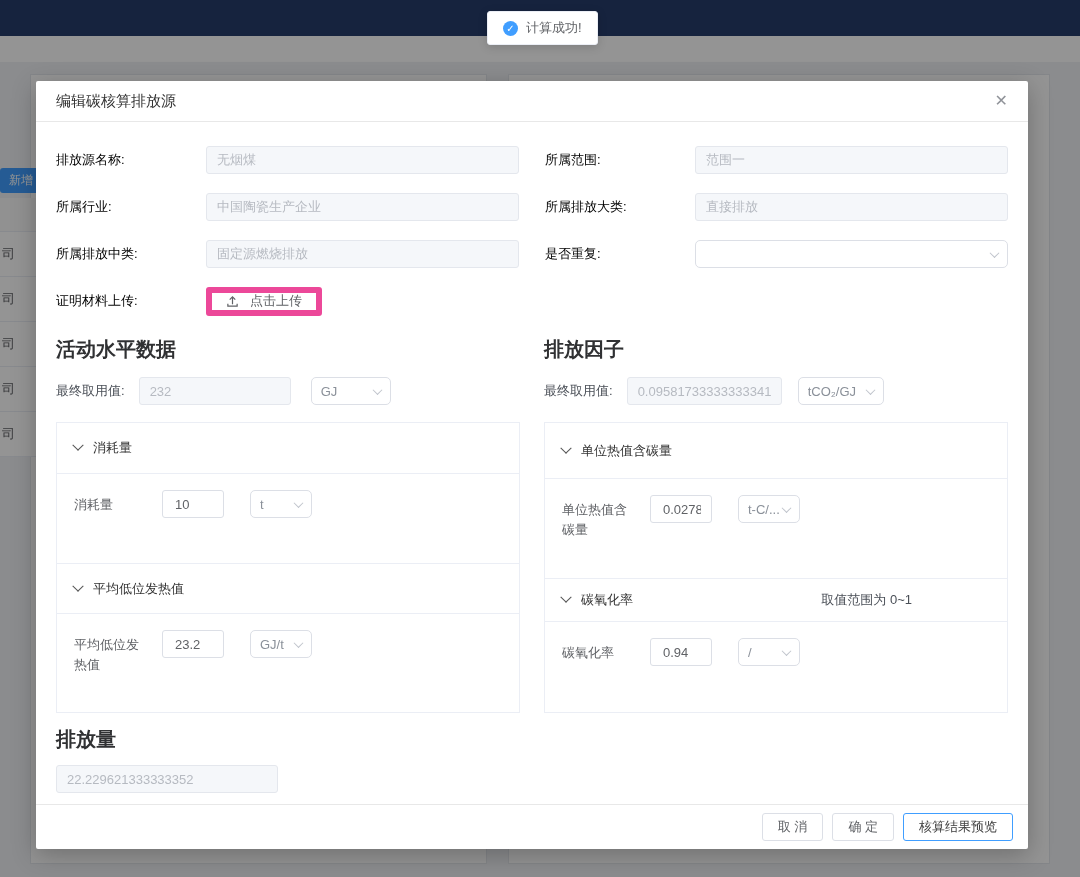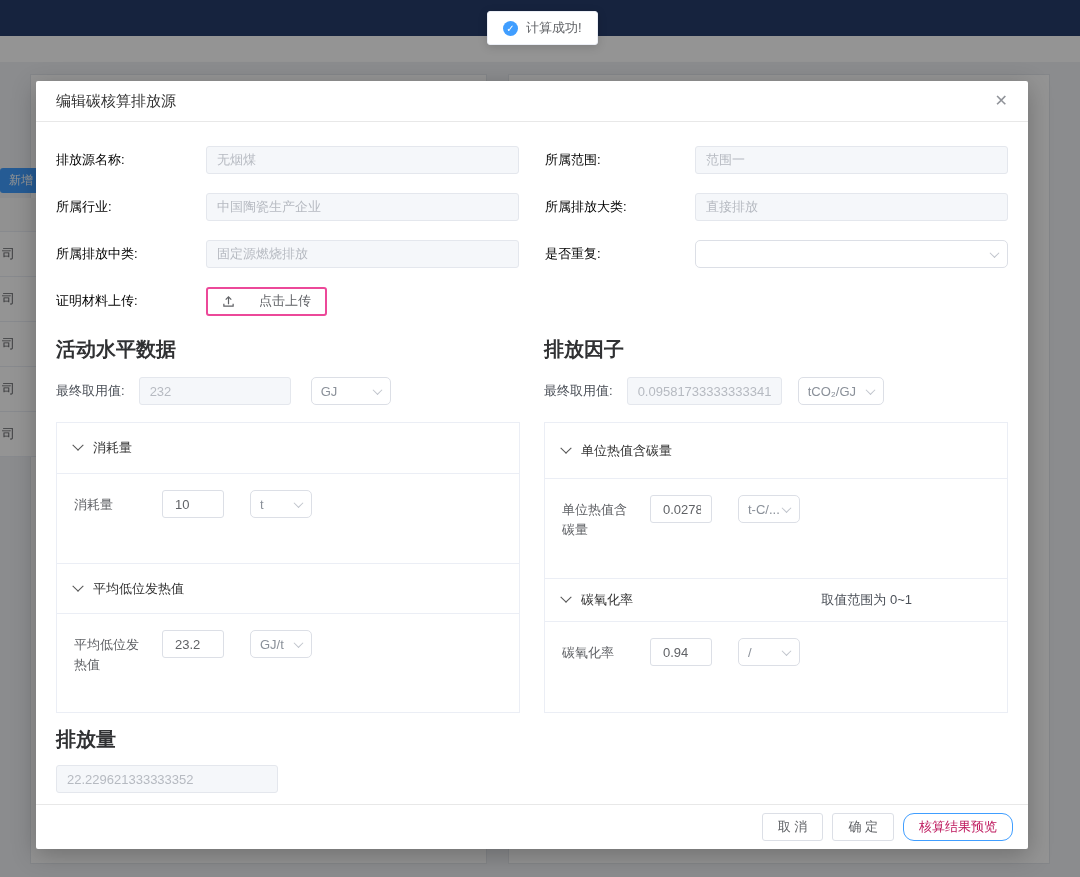--- a/index.html
+++ b/index.html
@@ -54,22 +54,22 @@
   .inp:disabled, .inp.dis { background:#f5f7fa; border-color:#e4e7ed; color:#b6bac1; }
 
   .sel { height:28px; border:1px solid #dcdfe6; border-radius:5px; background:#fff;
     display:flex; align-items:center; justify-content:space-between; padding:0 9px;
     font-size:13px; color:#8a9099; }
   .sel .sel-text { overflow:hidden; white-space:nowrap; }
   .chev { display:inline-block; width:7px; height:7px; border-right:1.4px solid #c0c4cc;
     border-bottom:1.4px solid #c0c4cc; transform:rotate(45deg) translate(-1px,-1px); flex-shrink:0; }
   .grow { flex:1; }
 
-  .upload-btn { display:inline-flex; align-items:center; gap:24px; height:29px; padding:0 14px;
-    border:2px solid #ec4899; border-radius:3px; background:#fff; color:#606266; font-size:13px;
+  .upload-btn { display:inline-flex; align-items:center; gap:11px; height:29px; padding:0 14px;
+    border:6px solid #ec4899; border-radius:3px; background:#fff; color:#606266; font-size:13px;
     cursor:pointer; }
 
   .sections { display:grid; grid-template-columns:1fr 1fr; column-gap:24px; margin-top:21px; }
   .sec-title { font-size:20px; font-weight:bold; color:#303133; margin-bottom:14px; }
   .final-row { display:flex; align-items:center; margin-bottom:17px; }
   .final-row > label { color:#4a4f57; font-size:13px; margin-right:14px; flex-shrink:0; }
   .final-inp { width:152px; }
   .final-sel { width:80px; margin-left:20px; }
   .final-inp.f { width:155px; }
   .final-sel.f { width:86px; margin-left:16px; }
@@ -97,21 +97,21 @@
   .emission { margin-top:13px; }
   .emission .sec-title { margin-bottom:12px; }
   .emission-inp { width:222px; }
 
   .dlg-footer { position:absolute; left:0; bottom:0; width:100%; height:45px;
     border-top:1px solid #e8e8e8; display:flex; align-items:center; justify-content:flex-end;
     gap:9px; padding:0 15px; }
   .btn { height:28px; padding:0 15px; border:1px solid #dcdfe6; border-radius:3px; background:#fff;
     font-size:13px; color:#606266; cursor:pointer;
     font-family:"Liberation Sans","DejaVu Sans",sans-serif; }
-  .btn.primary-outline { color:#be185d; border-color:#409eff;border-radius:11px; }
+  .btn.primary-outline { color:#404040; border-color:#409eff; }
 </style>
 </head>
 <body>
 
 <div class="topbar"></div>
 <div class="toolbar-band"></div>
 <div class="bg-card left"></div>
 <div class="bg-card right"></div>
 <div class="bg-add-btn">新增</div>
 <div class="bg-table">

